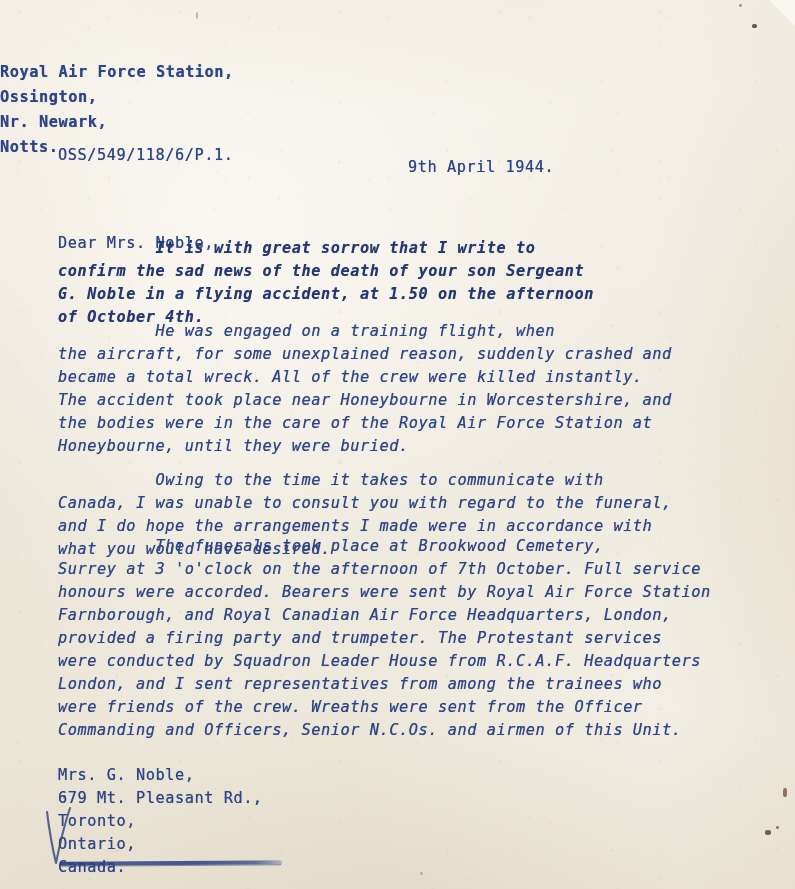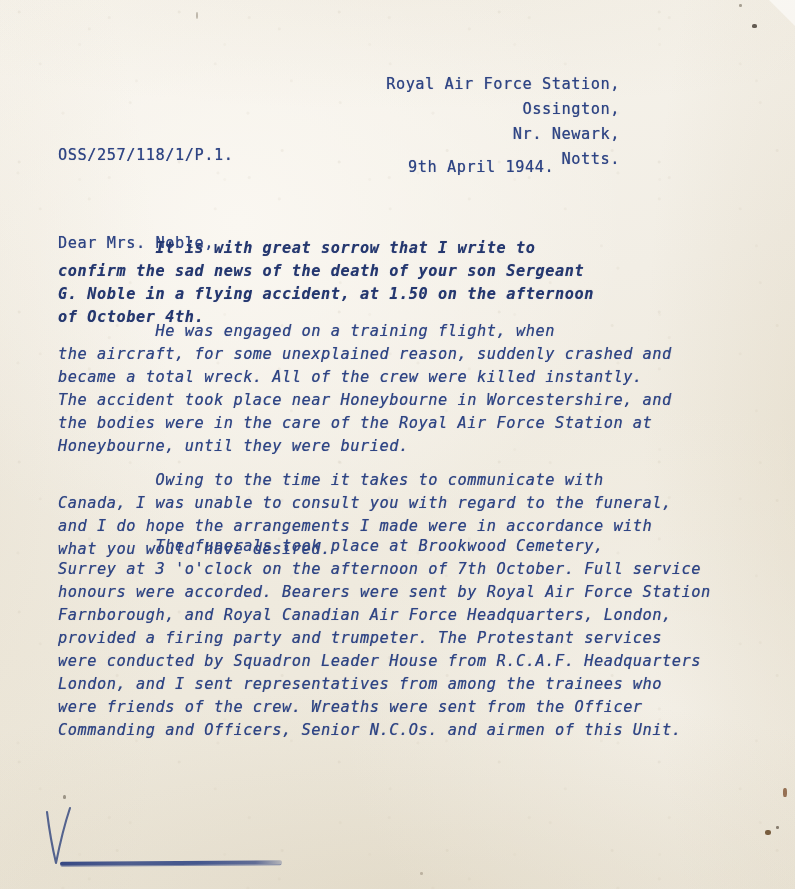--- a/index.html
+++ b/index.html
@@ -66,21 +66,21 @@
     font-size: 15.2px;
     letter-spacing: .6px;
     line-height: 23px;
     white-space: pre;
     text-shadow:
       0 0 .7px rgba(46,68,132,.50),
       .35px .25px .5px rgba(38,58,118,.30);
   }
   .ink.strong { color: #24376f; font-weight: 700; text-shadow: 0 0 .7px rgba(36,55,111,.55); }
 
-  .letterhead  { left: 0; top: 72px;  width: 620px; text-align: right; line-height: 25px; }
+  .letterhead  { left: 0; top: 60px;  width: 620px; text-align: left; line-height: 25px; font-weight: bold; }
   .refline     { left: 58px; top: 144px; }
   .dateline    { left: 408px; top: 156px; }
   .salutation  { left: 58px; top: 199px; margin-top: 33px; }
 
   .para        { left: 58px; width: 700px; font-style: italic; }
   .p1 { top: 237px; }
   .p2 { top: 320px; }
   .p3 { top: 469px; }
   .p4 { top: 535px; }
 
@@ -142,21 +142,21 @@
     <div class="speck" style="left:63px;top:795px;width:3px;height:4px;background:#5d5547;opacity:.55;"></div>
   </div>
 
   <div class="corner-fold"></div>
 
   <div class="ink letterhead">Royal Air Force Station,
 Ossington,
 Nr. Newark,
 Notts.</div>
 
-  <div class="ink refline">OSS/257/118/1/P.1.</div>
+  <div class="ink refline">OSS/549/118/6/P.1.</div>
   <div class="ink dateline">9th April 1944.</div>
   <div class="ink salutation">Dear Mrs. Noble,</div>
 
   <div class="ink para p1 strong">          It is with great sorrow that I write to
 confirm the sad news of the death of your son Sergeant
 G. Noble in a flying accident, at 1.50 on the afternoon
 of October 4th.</div>
   <div class="ink para p2">          He was engaged on a training flight, when
 the aircraft, for some unexplained reason, suddenly crashed and
 became a total wreck. All of the crew were killed instantly.
@@ -170,20 +170,25 @@
   <div class="ink para p4">          The funerals took place at Brookwood Cemetery,
 Surrey at 3 'o'clock on the afternoon of 7th October. Full service
 honours were accorded. Bearers were sent by Royal Air Force Station
 Farnborough, and Royal Canadian Air Force Headquarters, London,
 provided a firing party and trumpeter. The Protestant services
 were conducted by Squadron Leader House from R.C.A.F. Headquarters
 London, and I sent representatives from among the trainees who
 were friends of the crew. Wreaths were sent from the Officer
 Commanding and Officers, Senior N.C.Os. and airmen of this Unit.</div>
 
+  <div class="ink addrblock">Mrs. G. Noble,
+679 Mt. Pleasant Rd.,
+Toronto,
+Ontario,
+Canada.</div>
 
   <div class="hand-underline"></div>
 
   <svg class="tick" viewBox="0 0 30 62">
     <path d="M3 6 C5 22, 8 40, 12 57 C15 42, 20 20, 26 2" fill="none" stroke="#33477f" stroke-width="2.1" stroke-linecap="round" stroke-linejoin="round" opacity=".82"></path>
   </svg>
 
 </div>
 
 </body></html>

